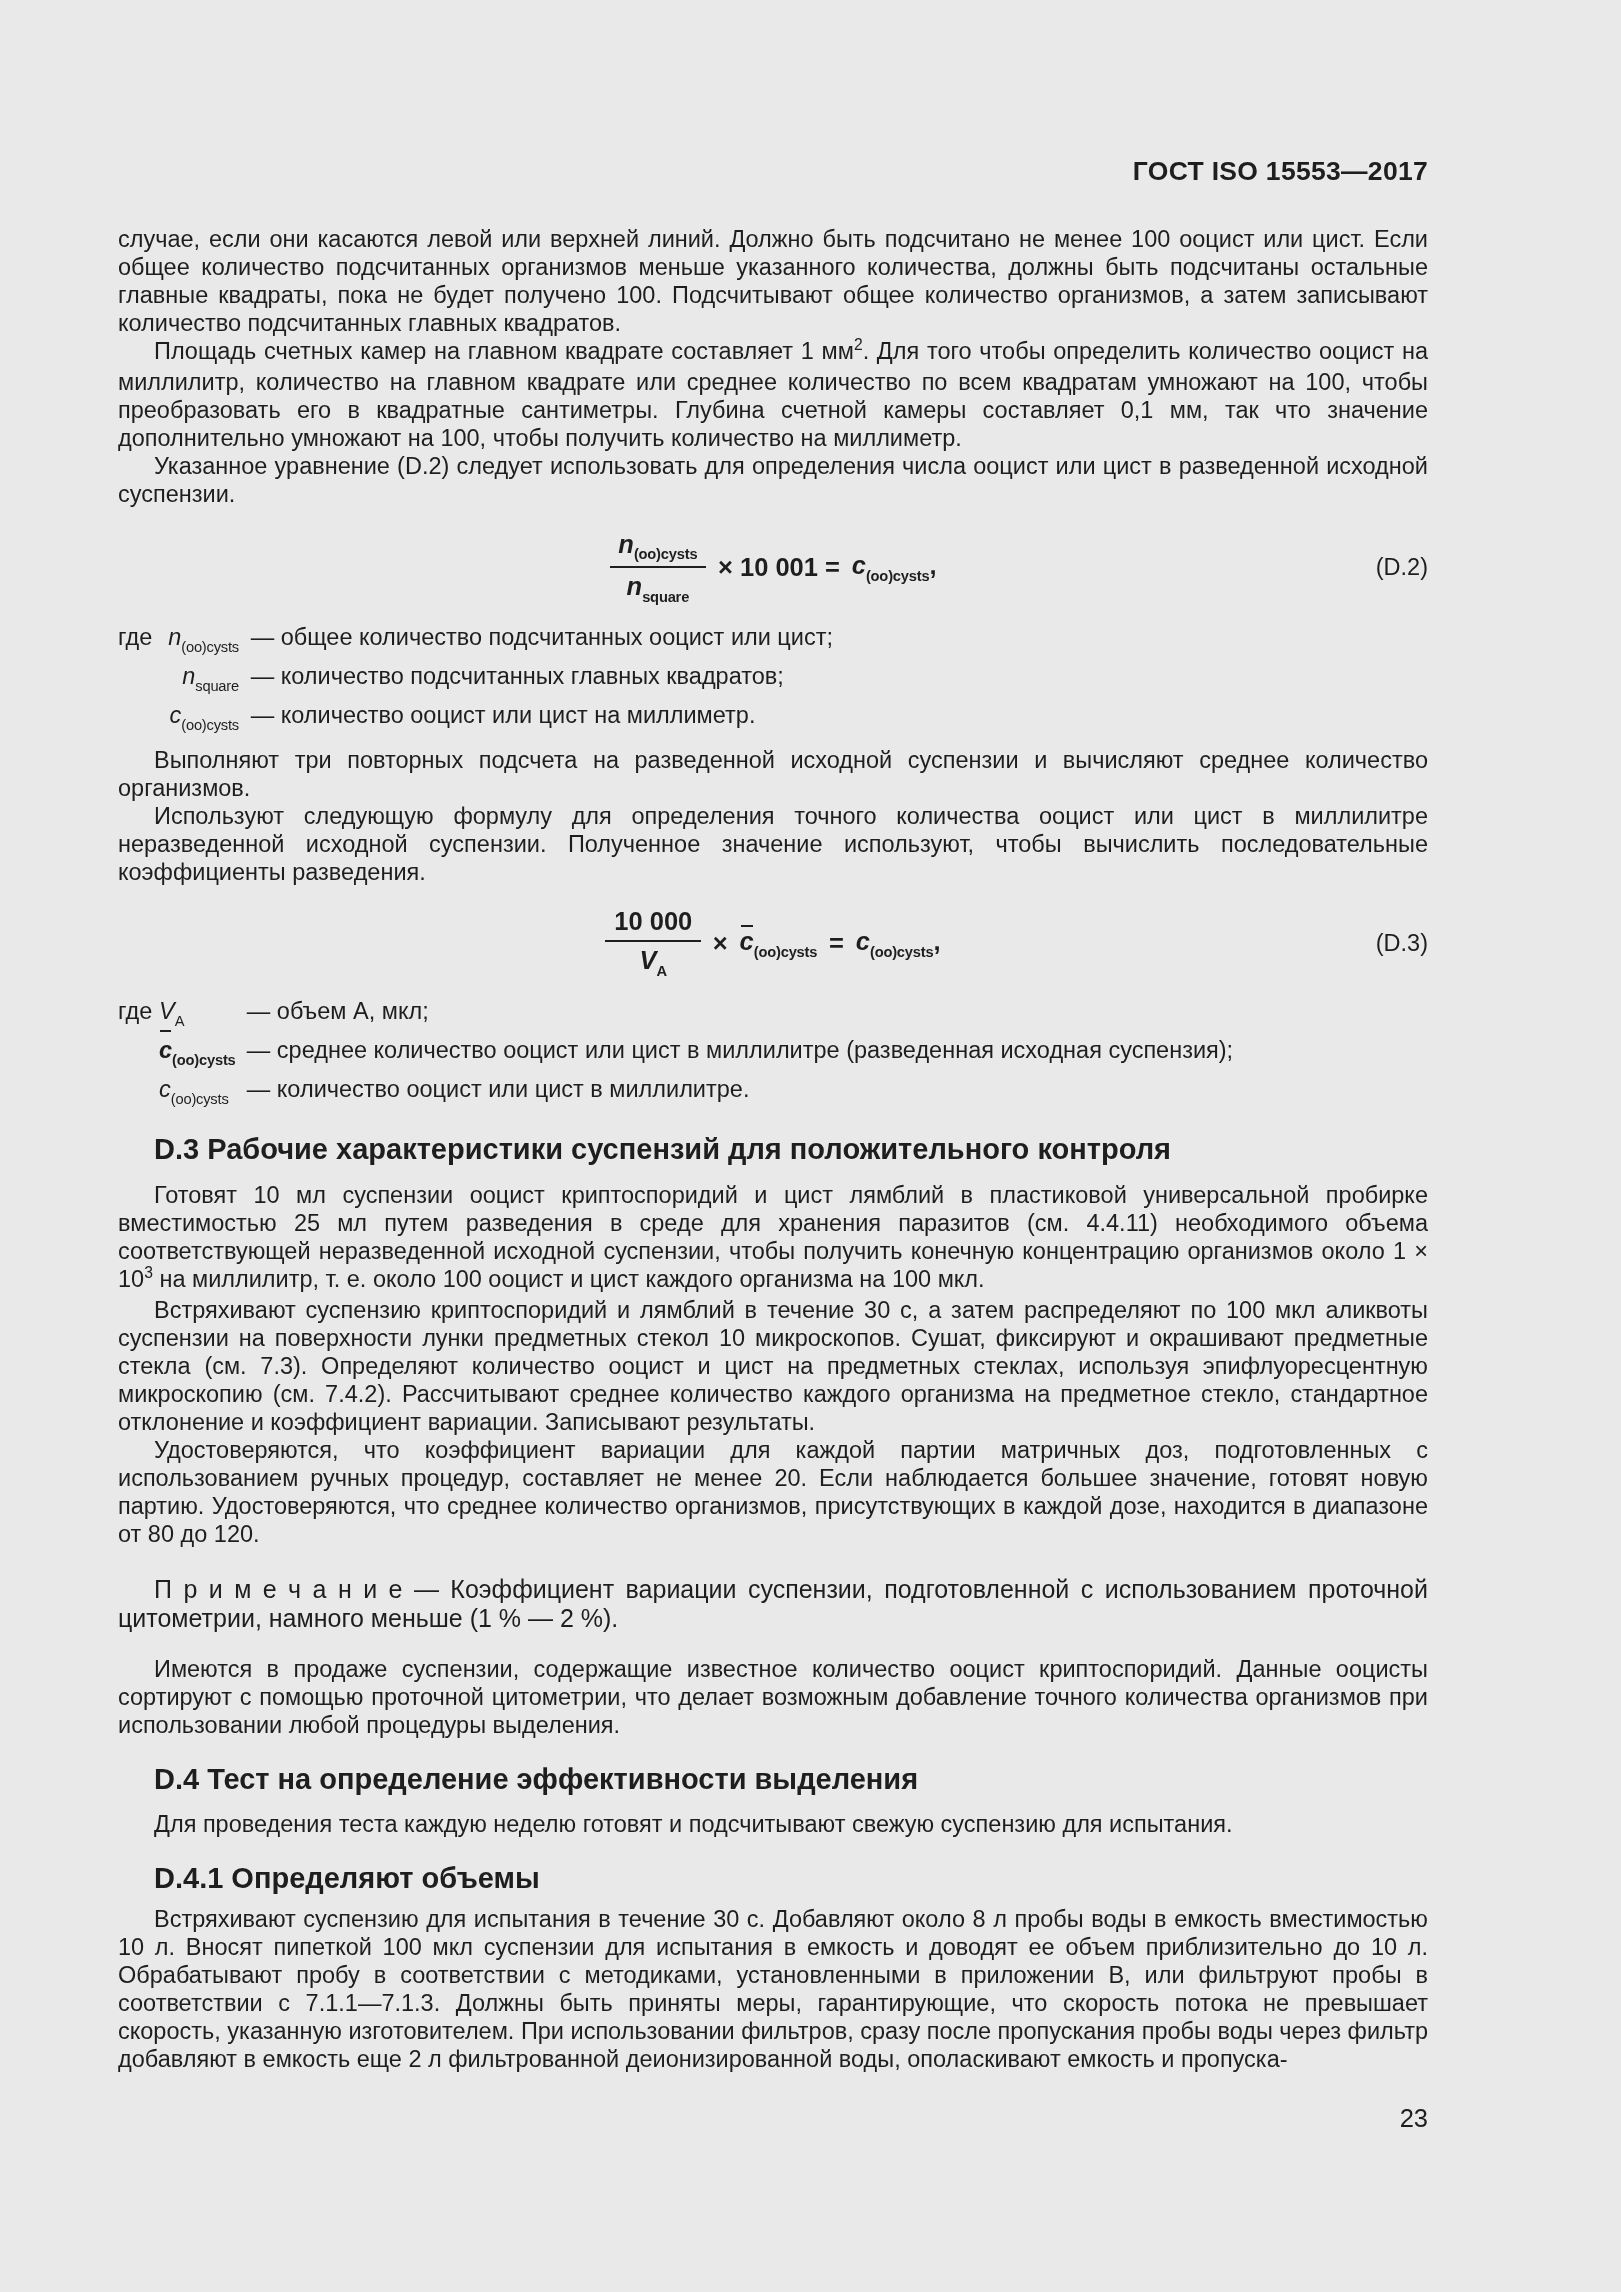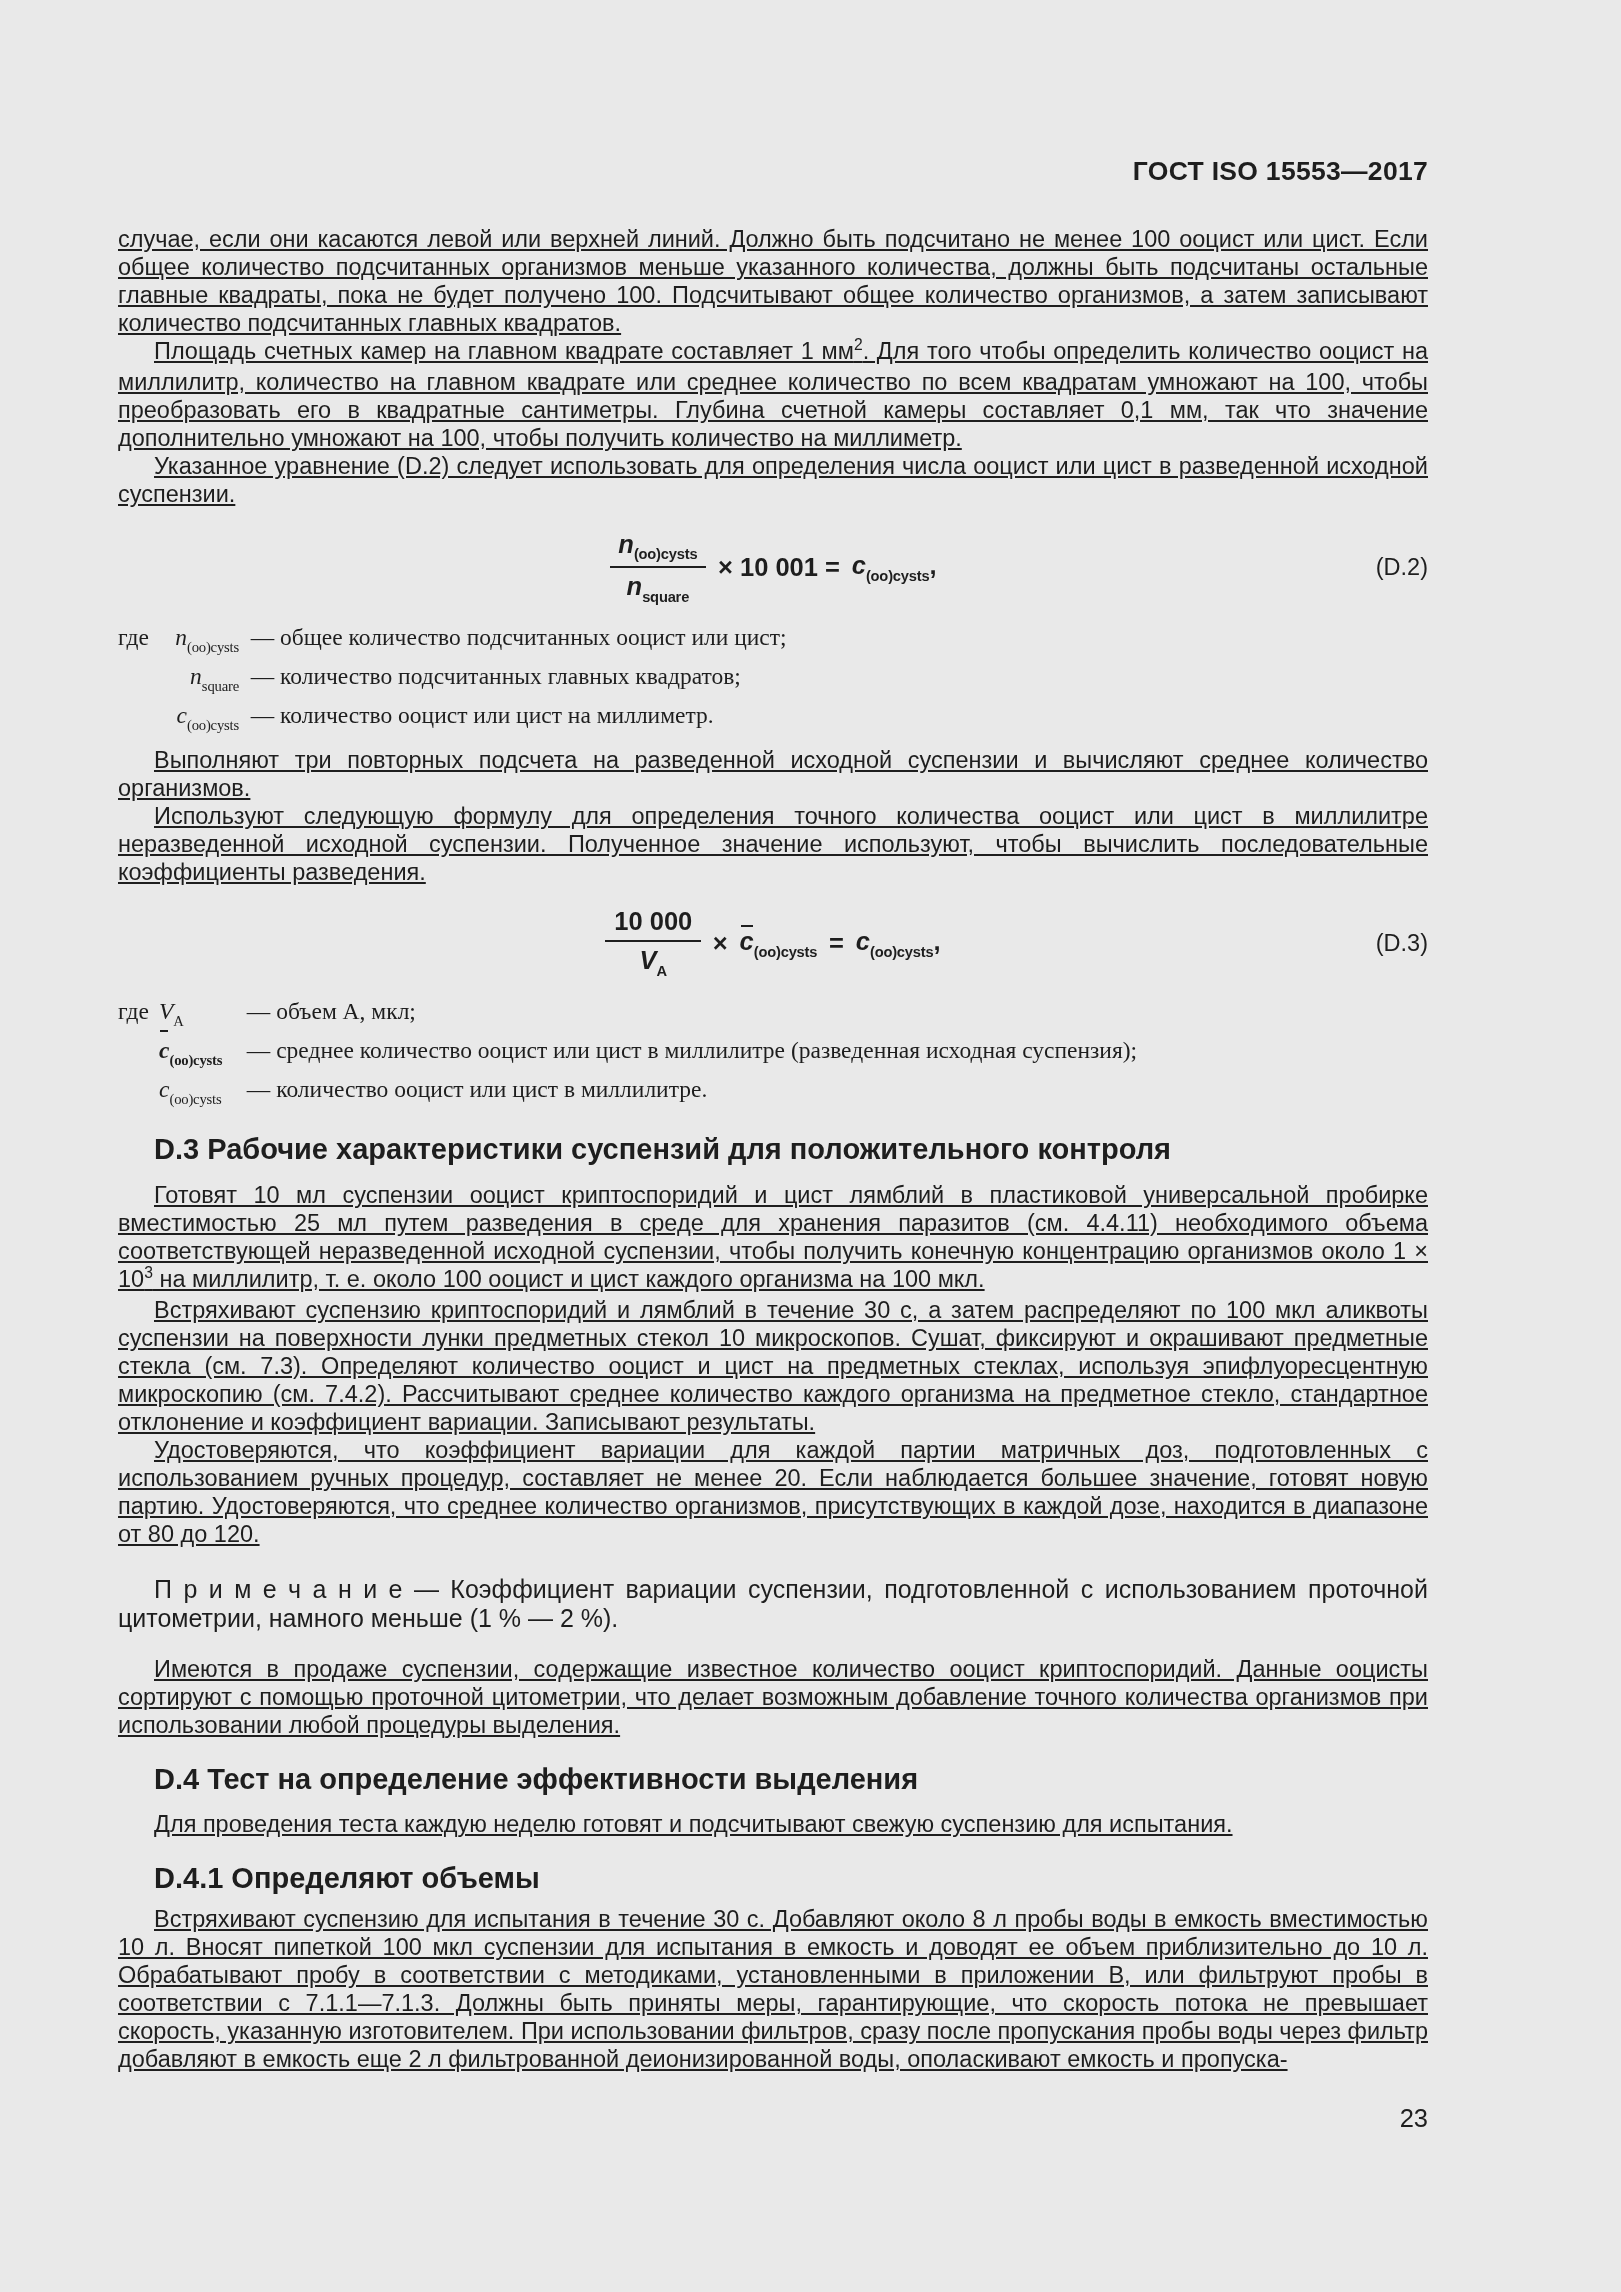--- a/index.html
+++ b/index.html
@@ -24,21 +24,20 @@
     text-align: right;
     line-height: 29px;
     margin-bottom: 39px;
     letter-spacing: 0.3px;
   }
   p.body {
     margin: 0;
     font-size: 23.5px;
     line-height: 28px;
     text-align: justify;
-    text-decoration: underline;
   }
   p.ind { text-indent: 36px; }
   .heading {
     margin: 25.5px 0 17.6px;
     font-size: 29px;
     line-height: 28px;
     font-weight: bold;
     text-indent: 36px;
     text-align: left;
   }
@@ -106,21 +105,20 @@
     position: absolute;
     left: 1px;
     right: 1px;
     top: -2px;
     border-top: 2.9px solid #1e1e1e;
   }
   
   .where {
     margin: 2px 0 9.8px;
     font-size: 23.5px;
-    font-family: Liberation Serif, serif;
   }
   .wrow {
     display: flex;
     align-items: baseline;
     line-height: 36px;
   }
   .wgde { flex: 0 0 41px; }
   .wsym {
     flex: 0 0 80px;
     white-space: nowrap;

